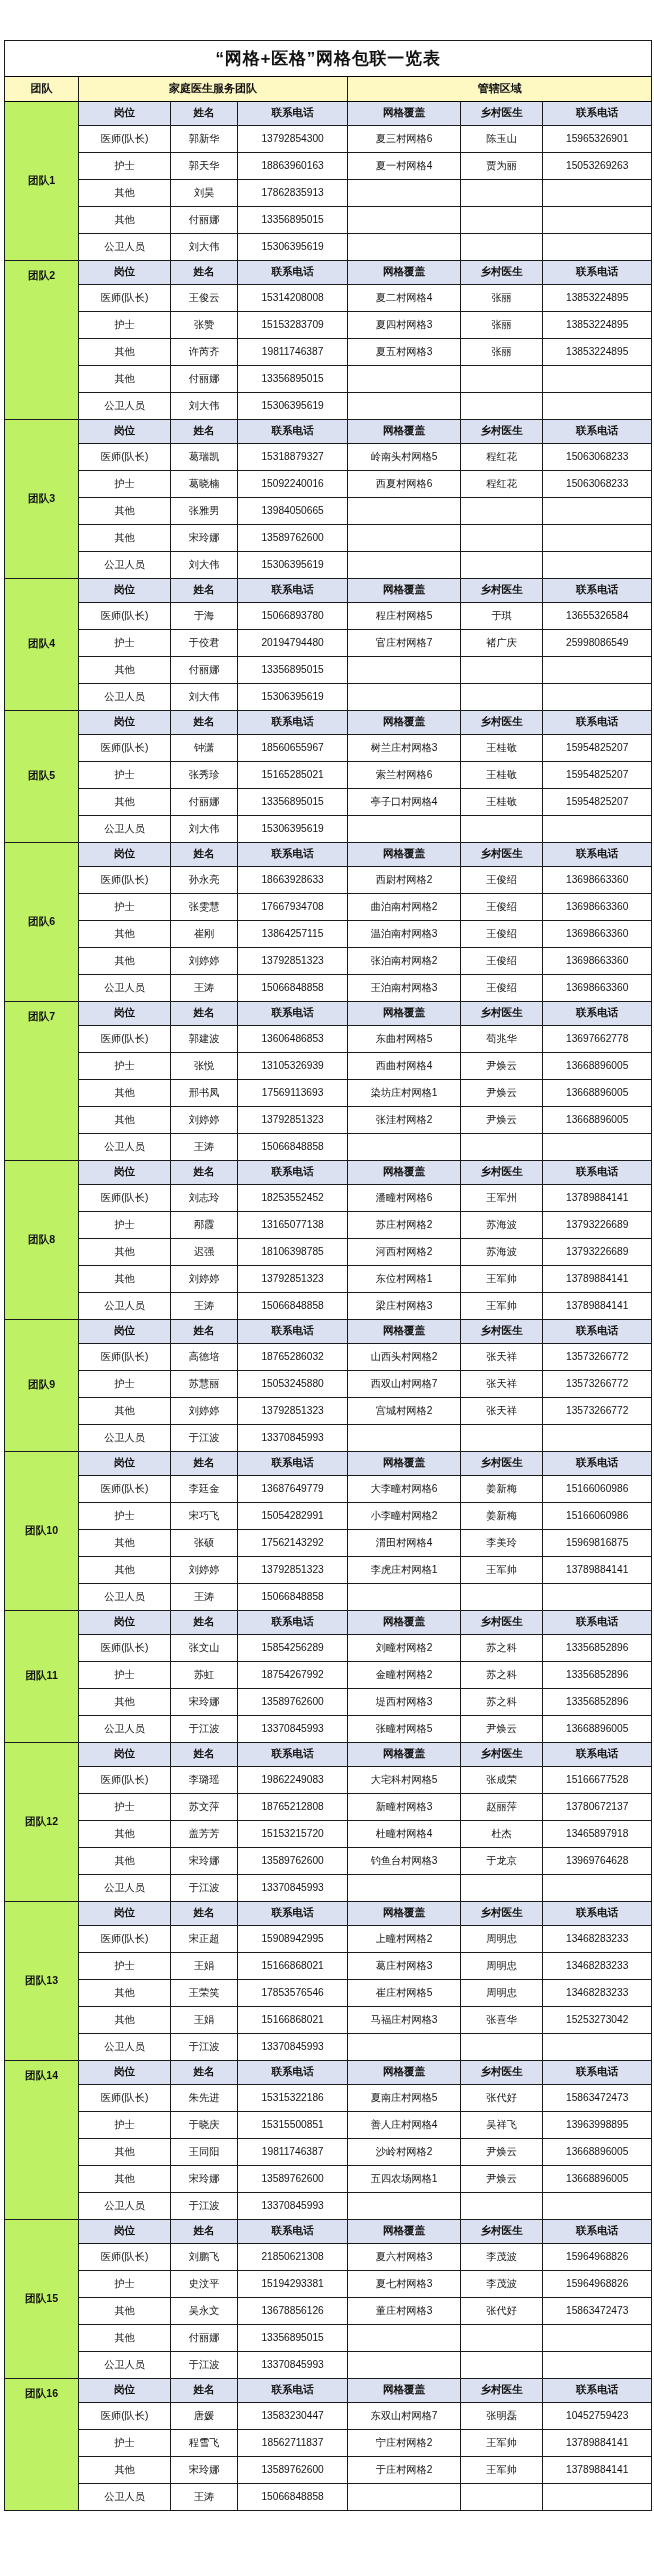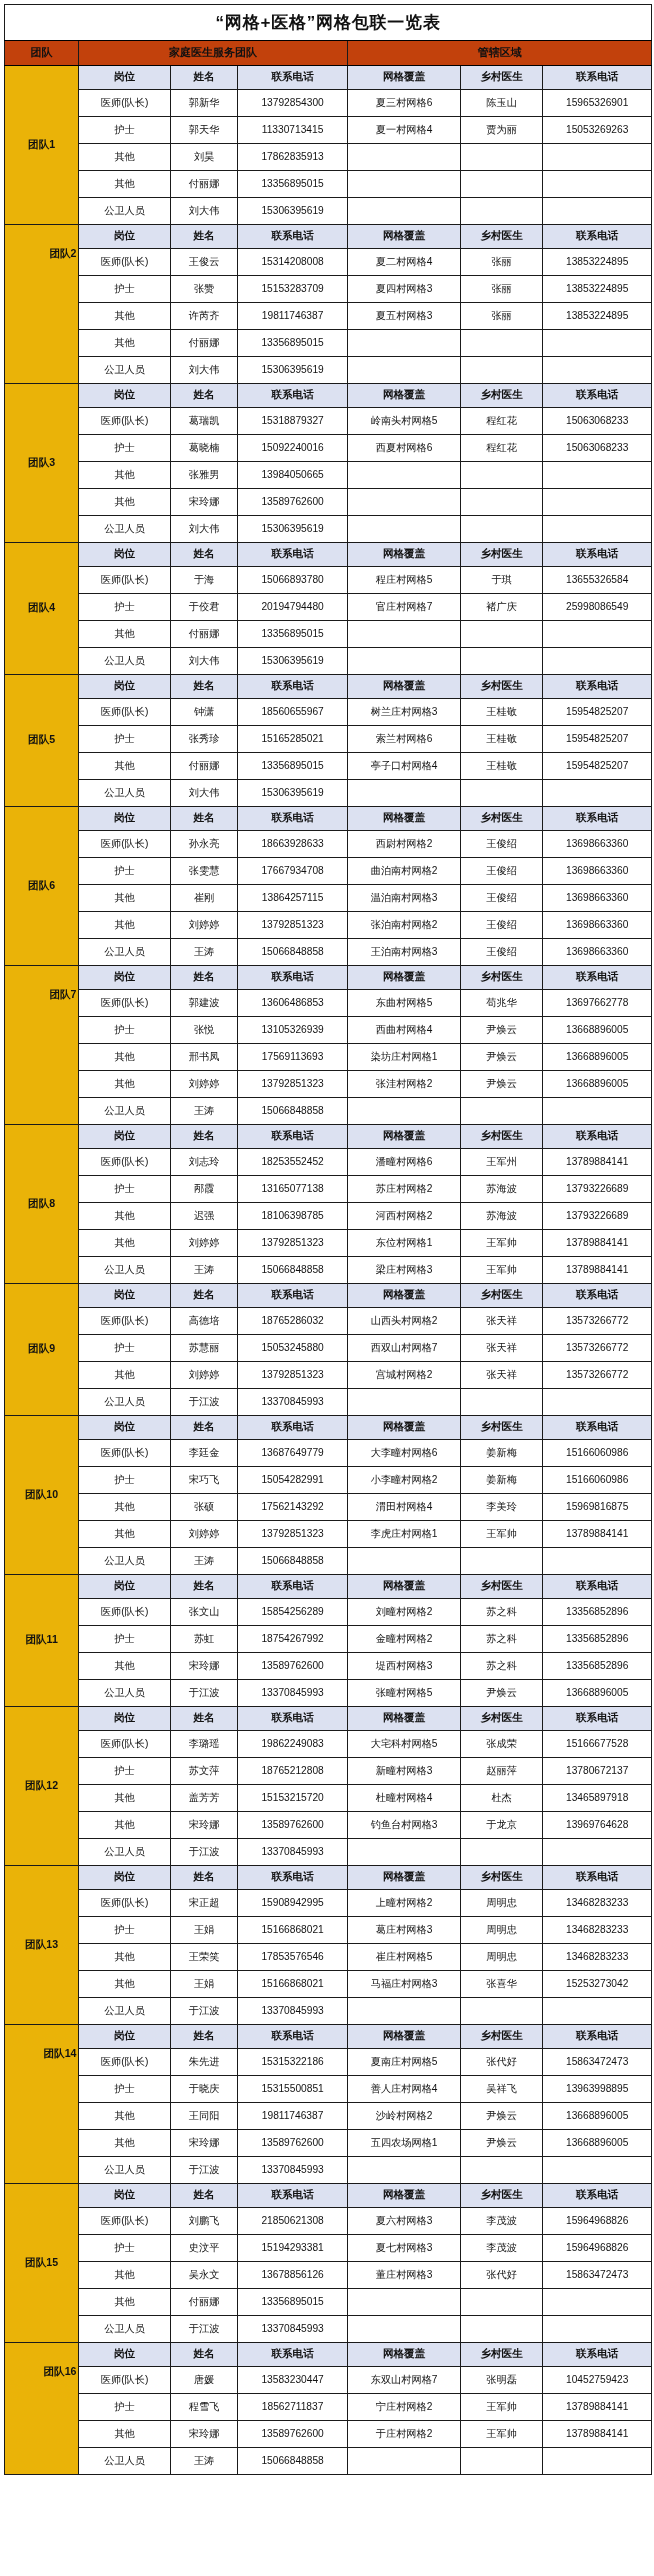--- a/index.html
+++ b/index.html
@@ -12,20 +12,21 @@
     width:654px;
     font-family:"Liberation Sans","DejaVu Sans",sans-serif;
     color:var(--text-color);
   }
   .page{padding:4.1px;}
   table.grid{
     border-collapse:collapse;
     width:646px;
     table-layout:fixed;
     border:1.6px solid #000;
+    margin-top:36px;
   }
   td,th{
     border:0.8px solid var(--border-color);
     text-align:center;
     vertical-align:middle;
     overflow:hidden;
     white-space:nowrap;
     padding:0 1.6px;
     box-sizing:border-box;
   }
@@ -34,47 +35,46 @@
     font-size:17px;
     font-weight:bold;
     letter-spacing:0.8px;
     border-bottom:1.6px solid #000;
     background:#fff;
   }
   .top-header th{
     height:24.5px;
     font-size:11px;
     font-weight:bold;
-    background:#c2410c;
+    background:#fef9c3;
     border-bottom:1.6px solid #000;
     text-align:center;
   }
   tr.subheader-row th{
     height:24px;
     background:var(--subheader-bg);
     font-size:10.6px;
     font-weight:bold;
   }
   tr.block-start>td, tr.block-start>th{
     border-top:1.6px solid #000;
   }
   tr.data-row td{
     height:27px;
     font-size:10.2px;
     font-weight:normal;
   }
   td.team-label{
     font-weight:bold;
     font-size:10.6px;
-    background:#eab308;
+    background:#bef264;
   }
   td.team-label.valign-top{
     vertical-align:top;
-    padding-top:22px;
-    text-align:right;
+    padding-top:8px;
   }
 </style>
 </head>
 <body>
 
 <div class="page">
   <table class="grid">
     <colgroup>
       <col style="width:74px">
       <col style="width:92px">
@@ -108,21 +108,21 @@
           <td>医师(队长)</td>
           <td>郭新华</td>
           <td>13792854300</td>
           <td>夏三村网格6</td>
           <td>陈玉山</td>
           <td>15965326901</td>
         </tr>
         <tr class="data-row">
           <td>护士</td>
           <td>郭天华</td>
-          <td>11330713415</td>
+          <td>18863960163</td>
           <td>夏一村网格4</td>
           <td>贾为丽</td>
           <td>15053269263</td>
         </tr>
         <tr class="data-row">
           <td>其他</td>
           <td>刘昊</td>
           <td>17862835913</td>
           <td></td>
           <td></td>

